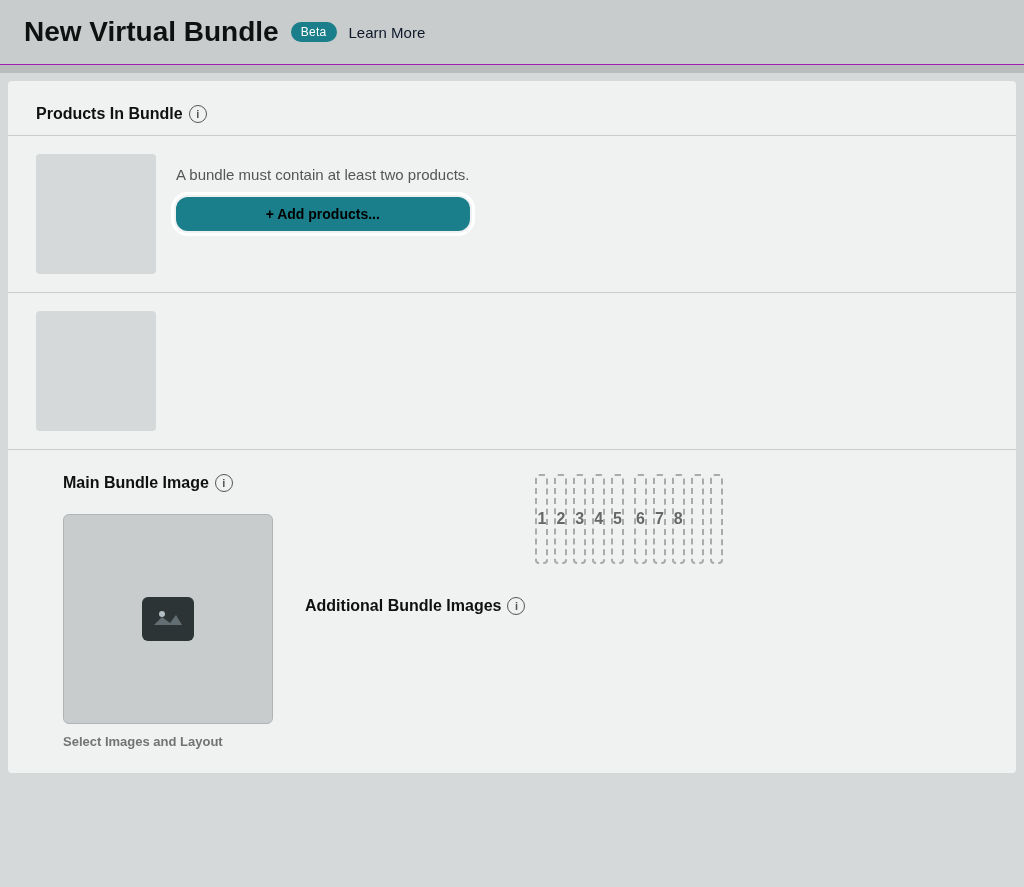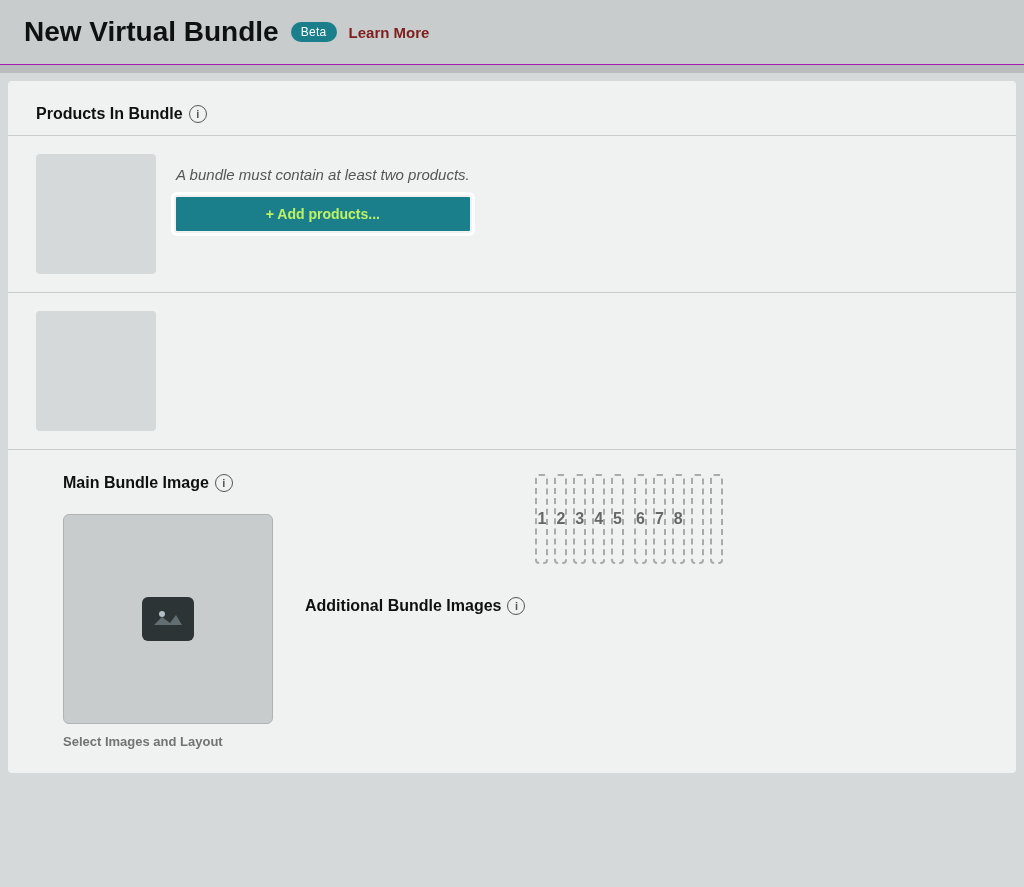--- a/index.html
+++ b/index.html
@@ -27,24 +27,24 @@
     .beta-badge {
       background: #1a7f8a;
       color: #fff;
       font-size: 12px;
       font-weight: 400;
       padding: 3px 10px;
       border-radius: 12px;
       letter-spacing: 0.3px;
     }
     .learn-more-link {
-      color: #7f1d1d;
+      color: #0f172a;
       font-size: 15px;
       text-decoration: none;
-      font-weight: 700;
+      font-weight: 400;
       cursor: pointer;
     }
 
     
     .separator-bar {
       height: 8px;
       background: #b8bcbc;
     }
 
     
@@ -101,33 +101,32 @@
       border-radius: 4px;
       flex-shrink: 0;
     }
     .product-info {
       display: flex;
       flex-direction: column;
       gap: 14px;
       padding-top: 4px;
     }
     .bundle-hint {
-      font-style: italic;
       color: #555;
       font-size: 15px;
       margin-top: 8px;
     }
     .add-products-btn {
       background: #1a7f8a;
-      color: #bef264;
+      color: #000000;
       border: none;
       padding: 9px 18px;
       font-size: 14px;
       font-weight: 600;
-      border-radius: 1px;
+      border-radius: 12px;
       cursor: pointer;
       outline: 3px solid #fff;
       outline-offset: 2px;
     }
 
     
     .bottom-section {
       display: flex;
       gap: 32px;
       margin-top: 20px;

